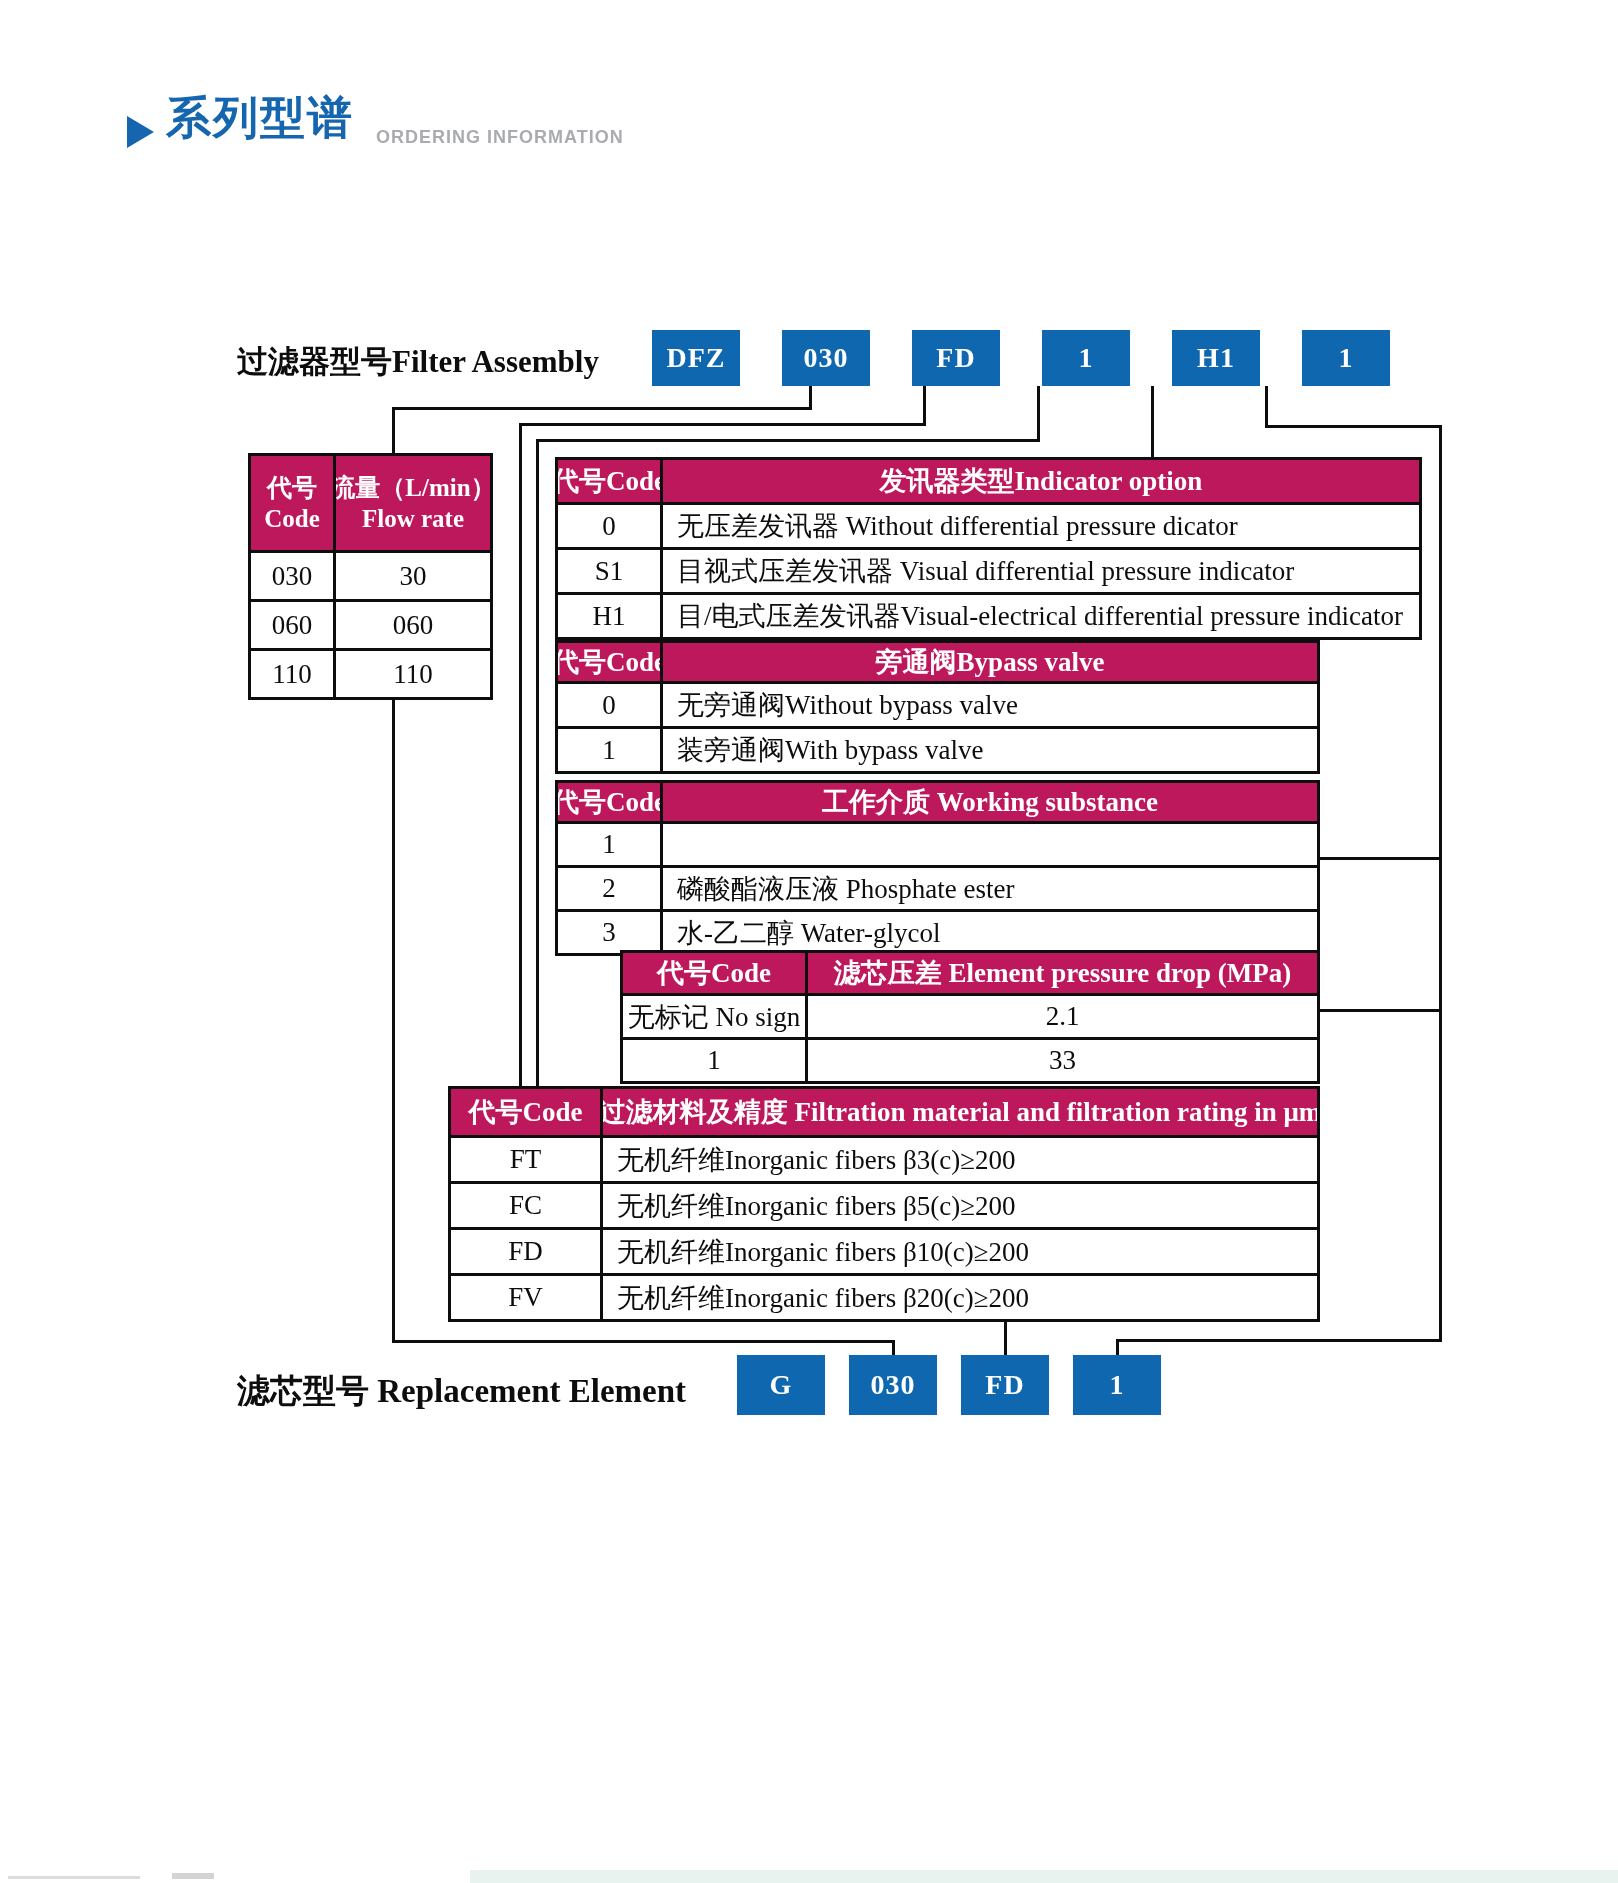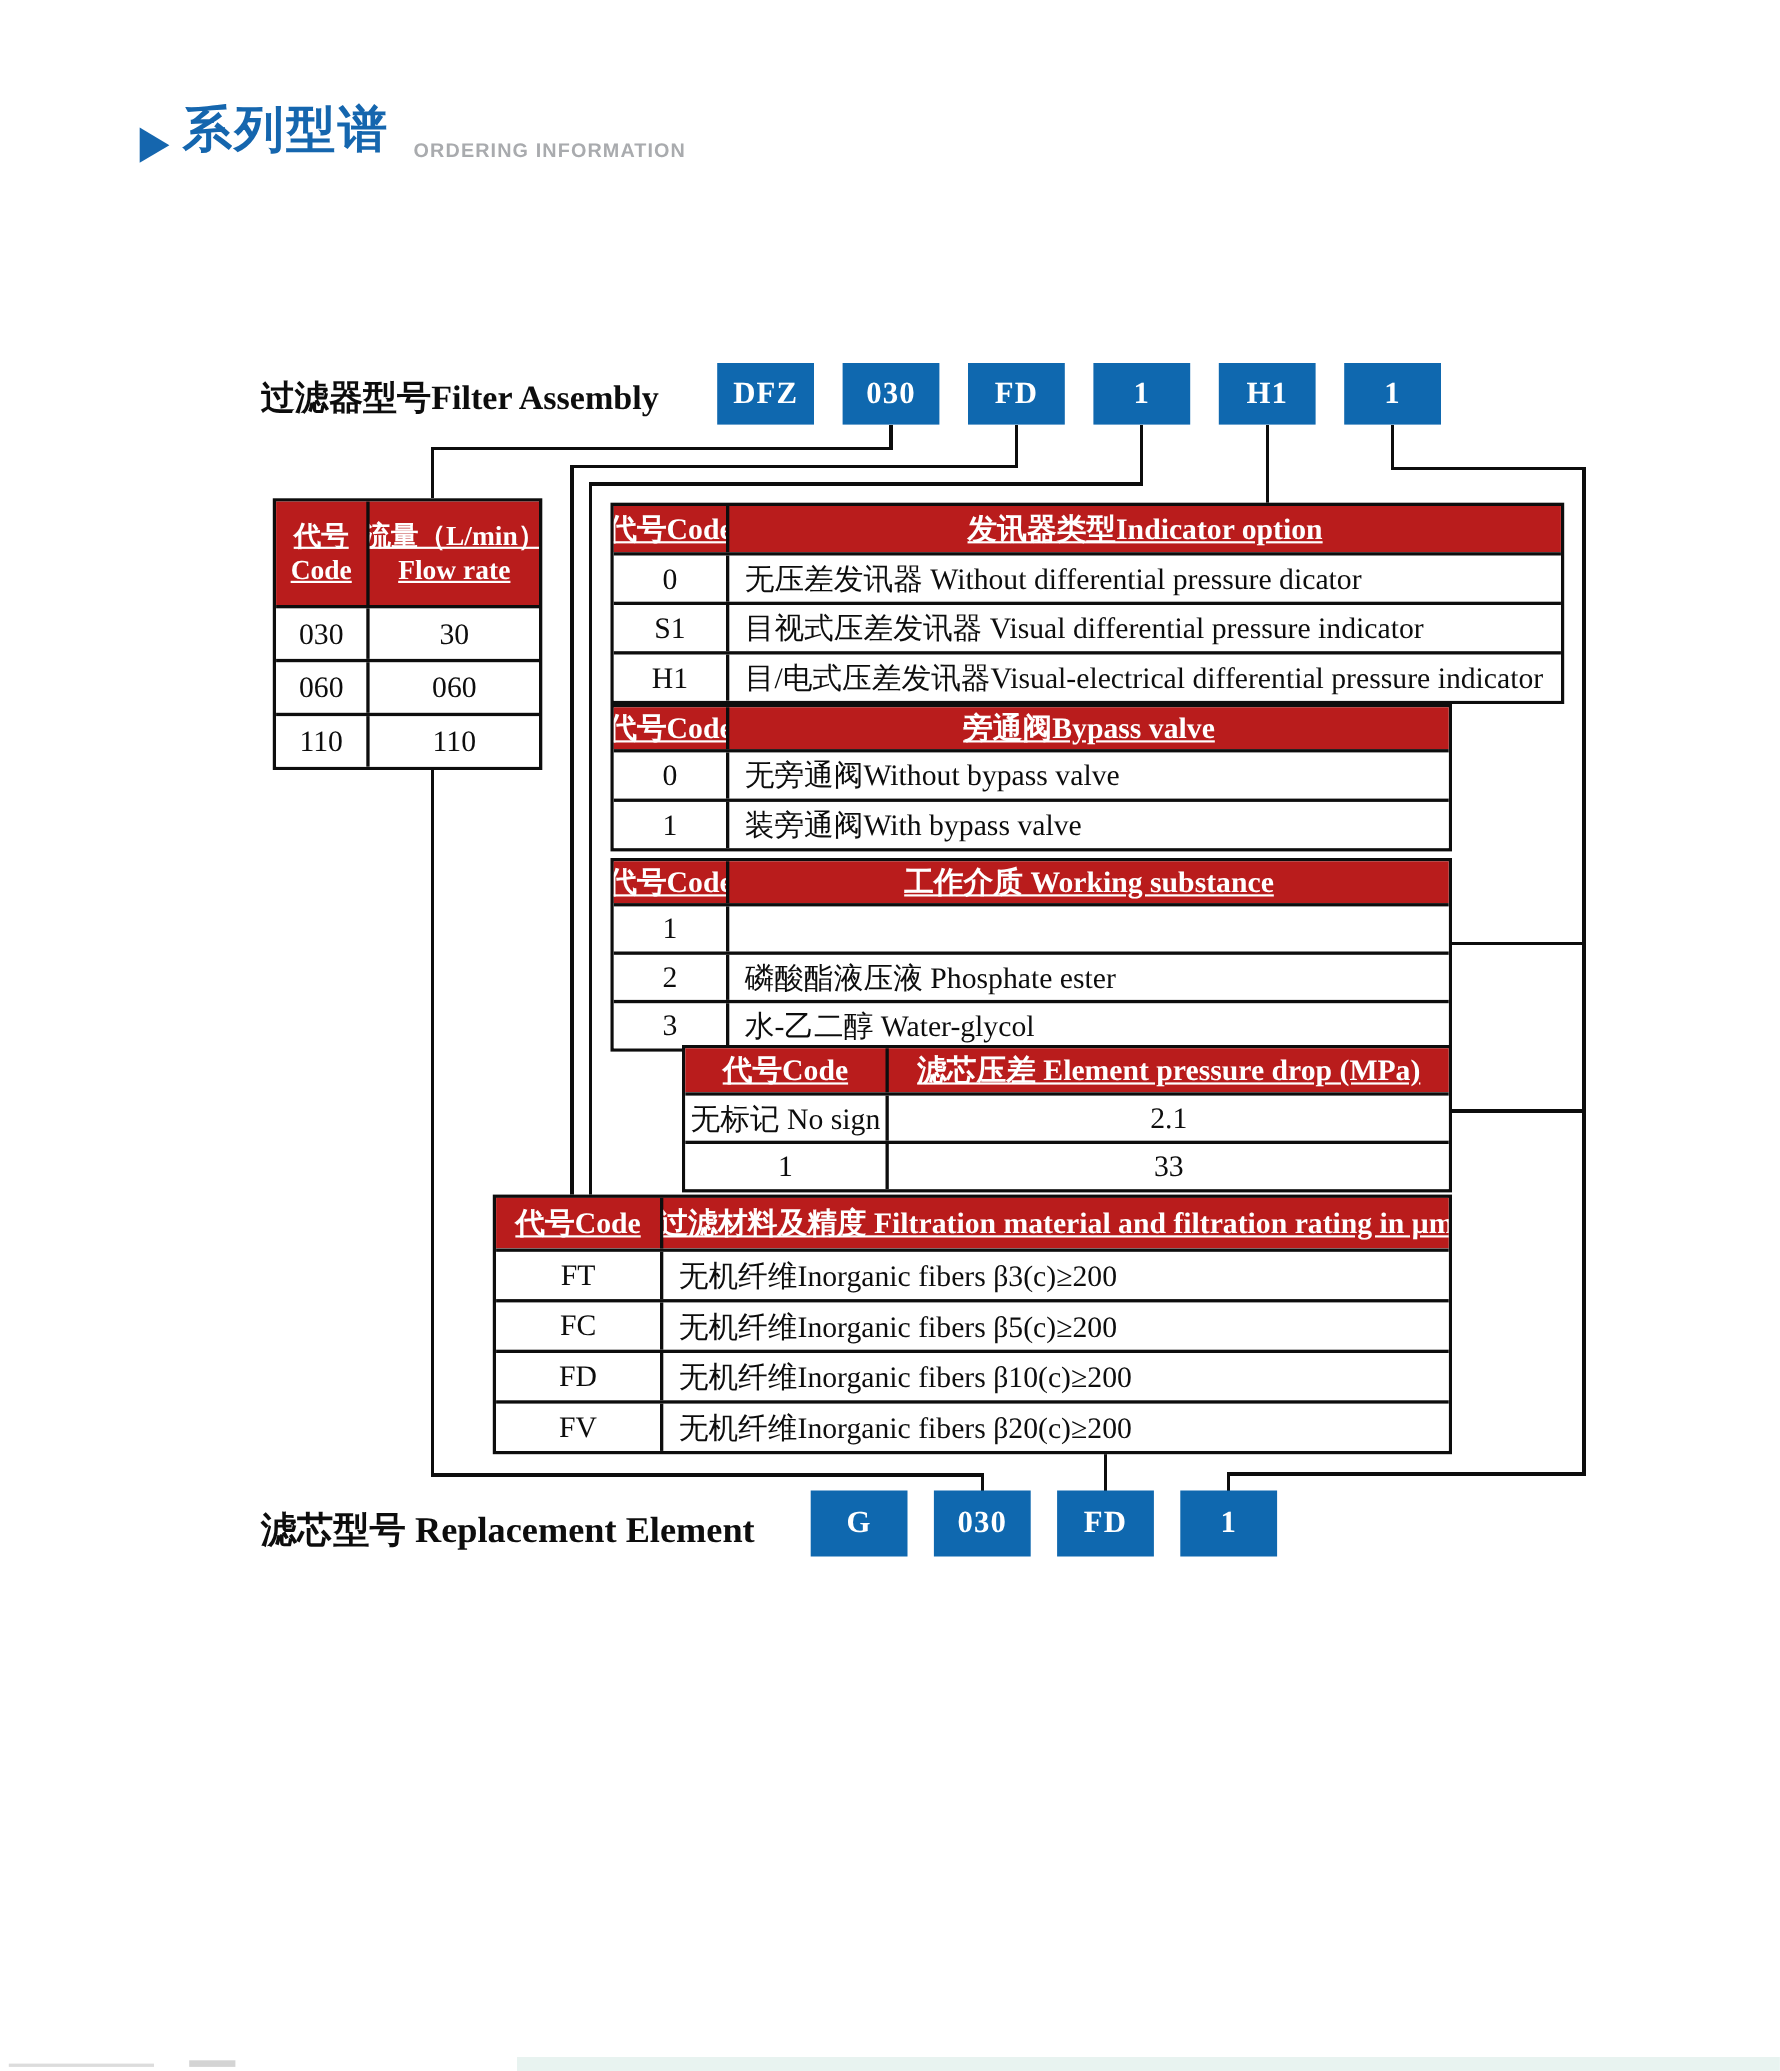--- a/index.html
+++ b/index.html
@@ -12,33 +12,33 @@
   .page-header{position:absolute;left:127px;top:88px;display:flex;align-items:flex-end;}
   .tri{width:0;height:0;border-left:27px solid #1566ae;border-top:16px solid transparent;border-bottom:16px solid transparent;margin-right:12px;}
   .title-zh{font-family:"Liberation Sans","DejaVu Sans",sans-serif;font-weight:bold;font-size:45px;color:#1566ae;letter-spacing:2px;}
   .title-en{font-family:"Liberation Sans","DejaVu Sans",sans-serif;font-weight:bold;font-size:18px;color:#a9abae;letter-spacing:1px;margin-left:22px;margin-top:18px;}
   
   .model-label{position:absolute;font-size:31px;font-weight:600;white-space:nowrap;}
   .lbl-assembly{left:237px;top:341px;}
   .lbl-element{left:237px;top:1369px;font-size:33px;}
   
   .box-row{position:absolute;display:flex;}
-  .box-row-top{left:652px;top:330px;gap:26px;}
+  .box-row-top{left:652px;top:330px;gap:42px;}
   .box-row-bottom{left:737px;top:1355px;gap:24px;}
   .code-box{
     width:88px;height:56px;background:#0f68af;color:#ffffff;
     display:flex;align-items:center;justify-content:center;
     font-size:28px;font-weight:bold;letter-spacing:1px;
   }
   .box-row-bottom .code-box{height:60px;}
   
   svg.connectors{position:absolute;left:0;top:0;}
   
   .dtable{position:absolute;border:3px solid #0d0d0d;background:#ffffff;box-sizing:border-box;}
-  .thead{display:flex;background:#b91c1c;color:#ffffff;font-weight:bold;text-decoration:underline;}
+  .thead{display:flex;background:#be185d;color:#ffffff;font-weight:bold;}
   .trow{display:flex;border-top:3px solid #0d0d0d;background:#ffffff;}
   .cell{box-sizing:border-box;display:flex;align-items:center;justify-content:center;white-space:nowrap;overflow:hidden;}
   .c1{border-right:3px solid #0d0d0d;flex:0 0 auto;}
   .c2{flex:1 1 auto;justify-content:flex-start;padding-left:14px;}
   .thead .c2{justify-content:center;padding-left:0;}
   
   .t-flow{left:248px;top:453px;width:245px;font-size:27px;}
   .t-flow .thead{height:94px;}
   .t-flow .thead .cell{flex-direction:column;line-height:1.25;font-size:25px;}
   .t-flow .c1{width:85px;}

